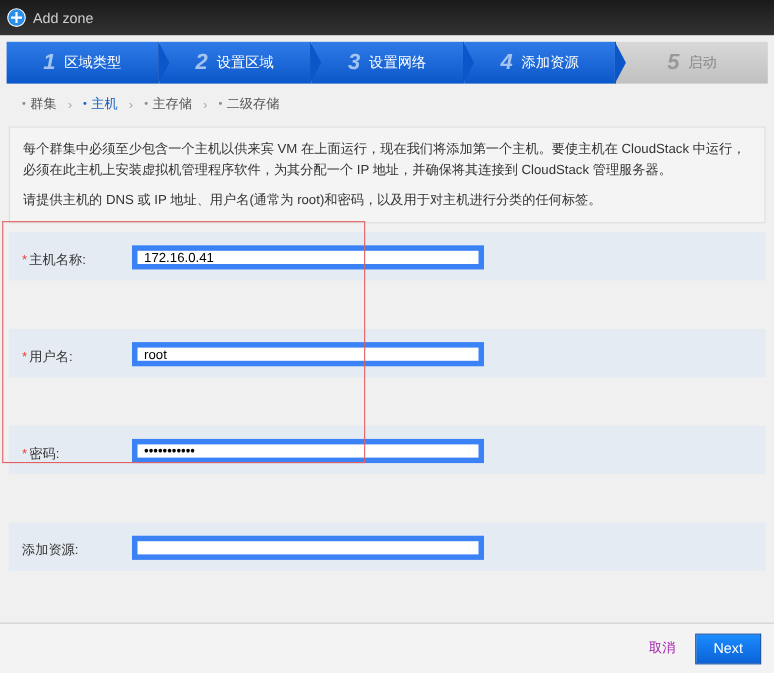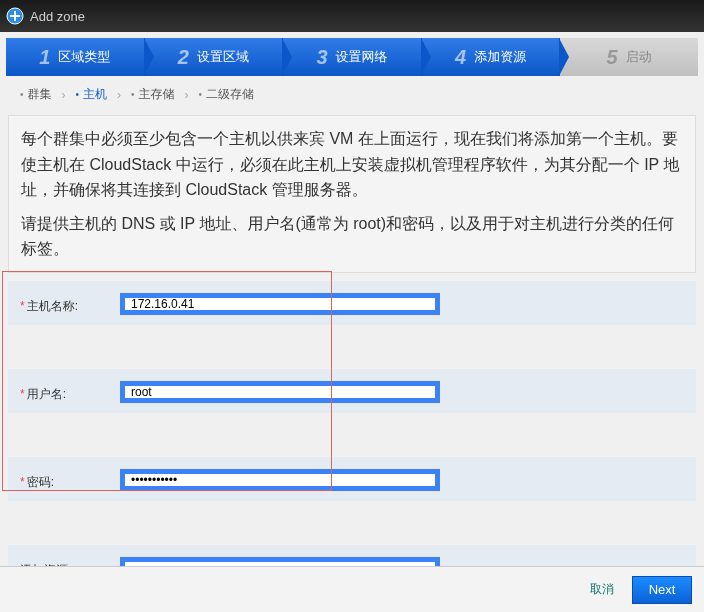--- a/index.html
+++ b/index.html
@@ -74,21 +74,21 @@
   .subnav-item.current { color: #1560c4; }
   .bullet { font-size: 10px; color: #888; }
   .subnav-item.current .bullet { color: #1560c4; }
   .chev { color: #aaa; margin: 0 4px; }
 
   .desc {
     background: #f4f4f4;
     border: 1px solid #ddd;
     margin: 6px 8px;
     padding: 10px 12px;
-    font-size: 16px;
+    font-size: 12px;
     color: #333;
     line-height: 1.6;
   }
   .desc p + p { margin-top: 8px; }
 
   .form-area {
     margin: 8px;
     position: relative;
   }
   .redbox {
@@ -139,21 +139,21 @@
     font-size: 12px;
     cursor: pointer;
   }
   .footer-right {
     margin-left: auto;
     display: flex;
     align-items: center;
     gap: 18px;
   }
   .cancel {
-    color: #0f766e;
+    color: #a21caf;
     font-size: 12px;
     cursor: pointer;
   }
   .btn-next {
     width: 60px; height: 28px;
     background: linear-gradient(#1a8cff,#0b62d6);
     border: 1px solid #0a4aa8;
     color: #fff;
     font-weight: normal;
     font-size: 13px;

